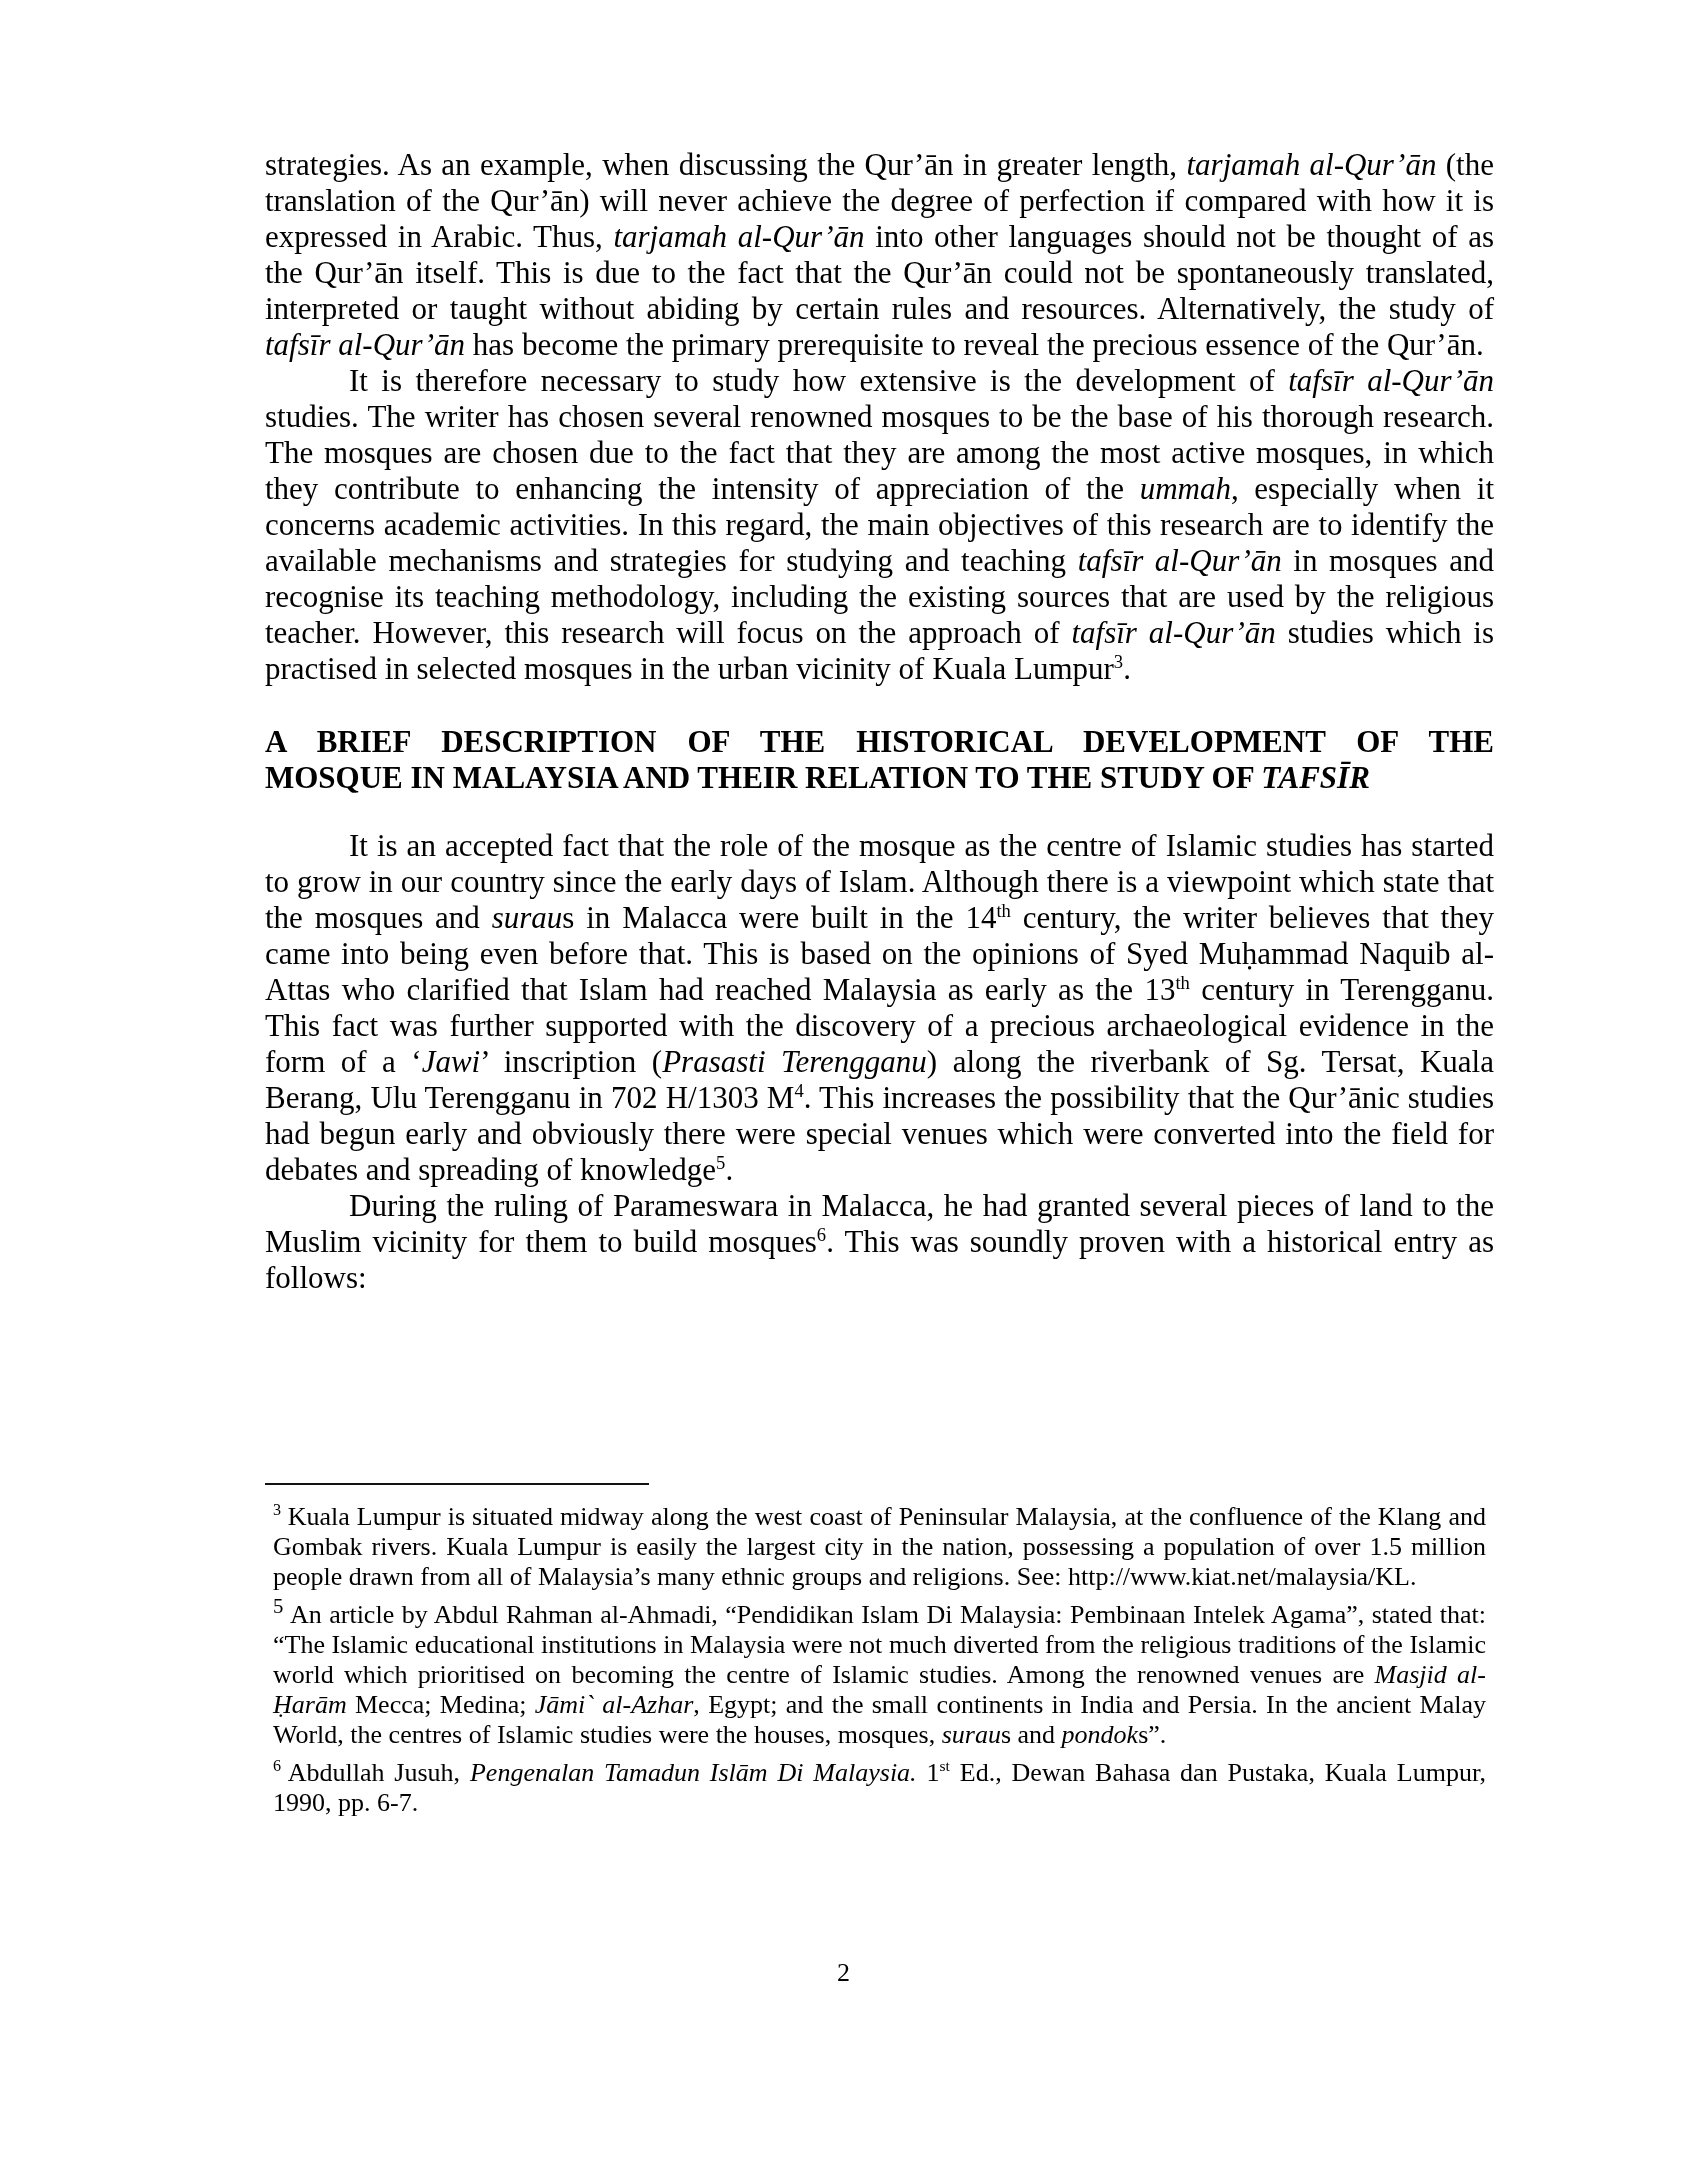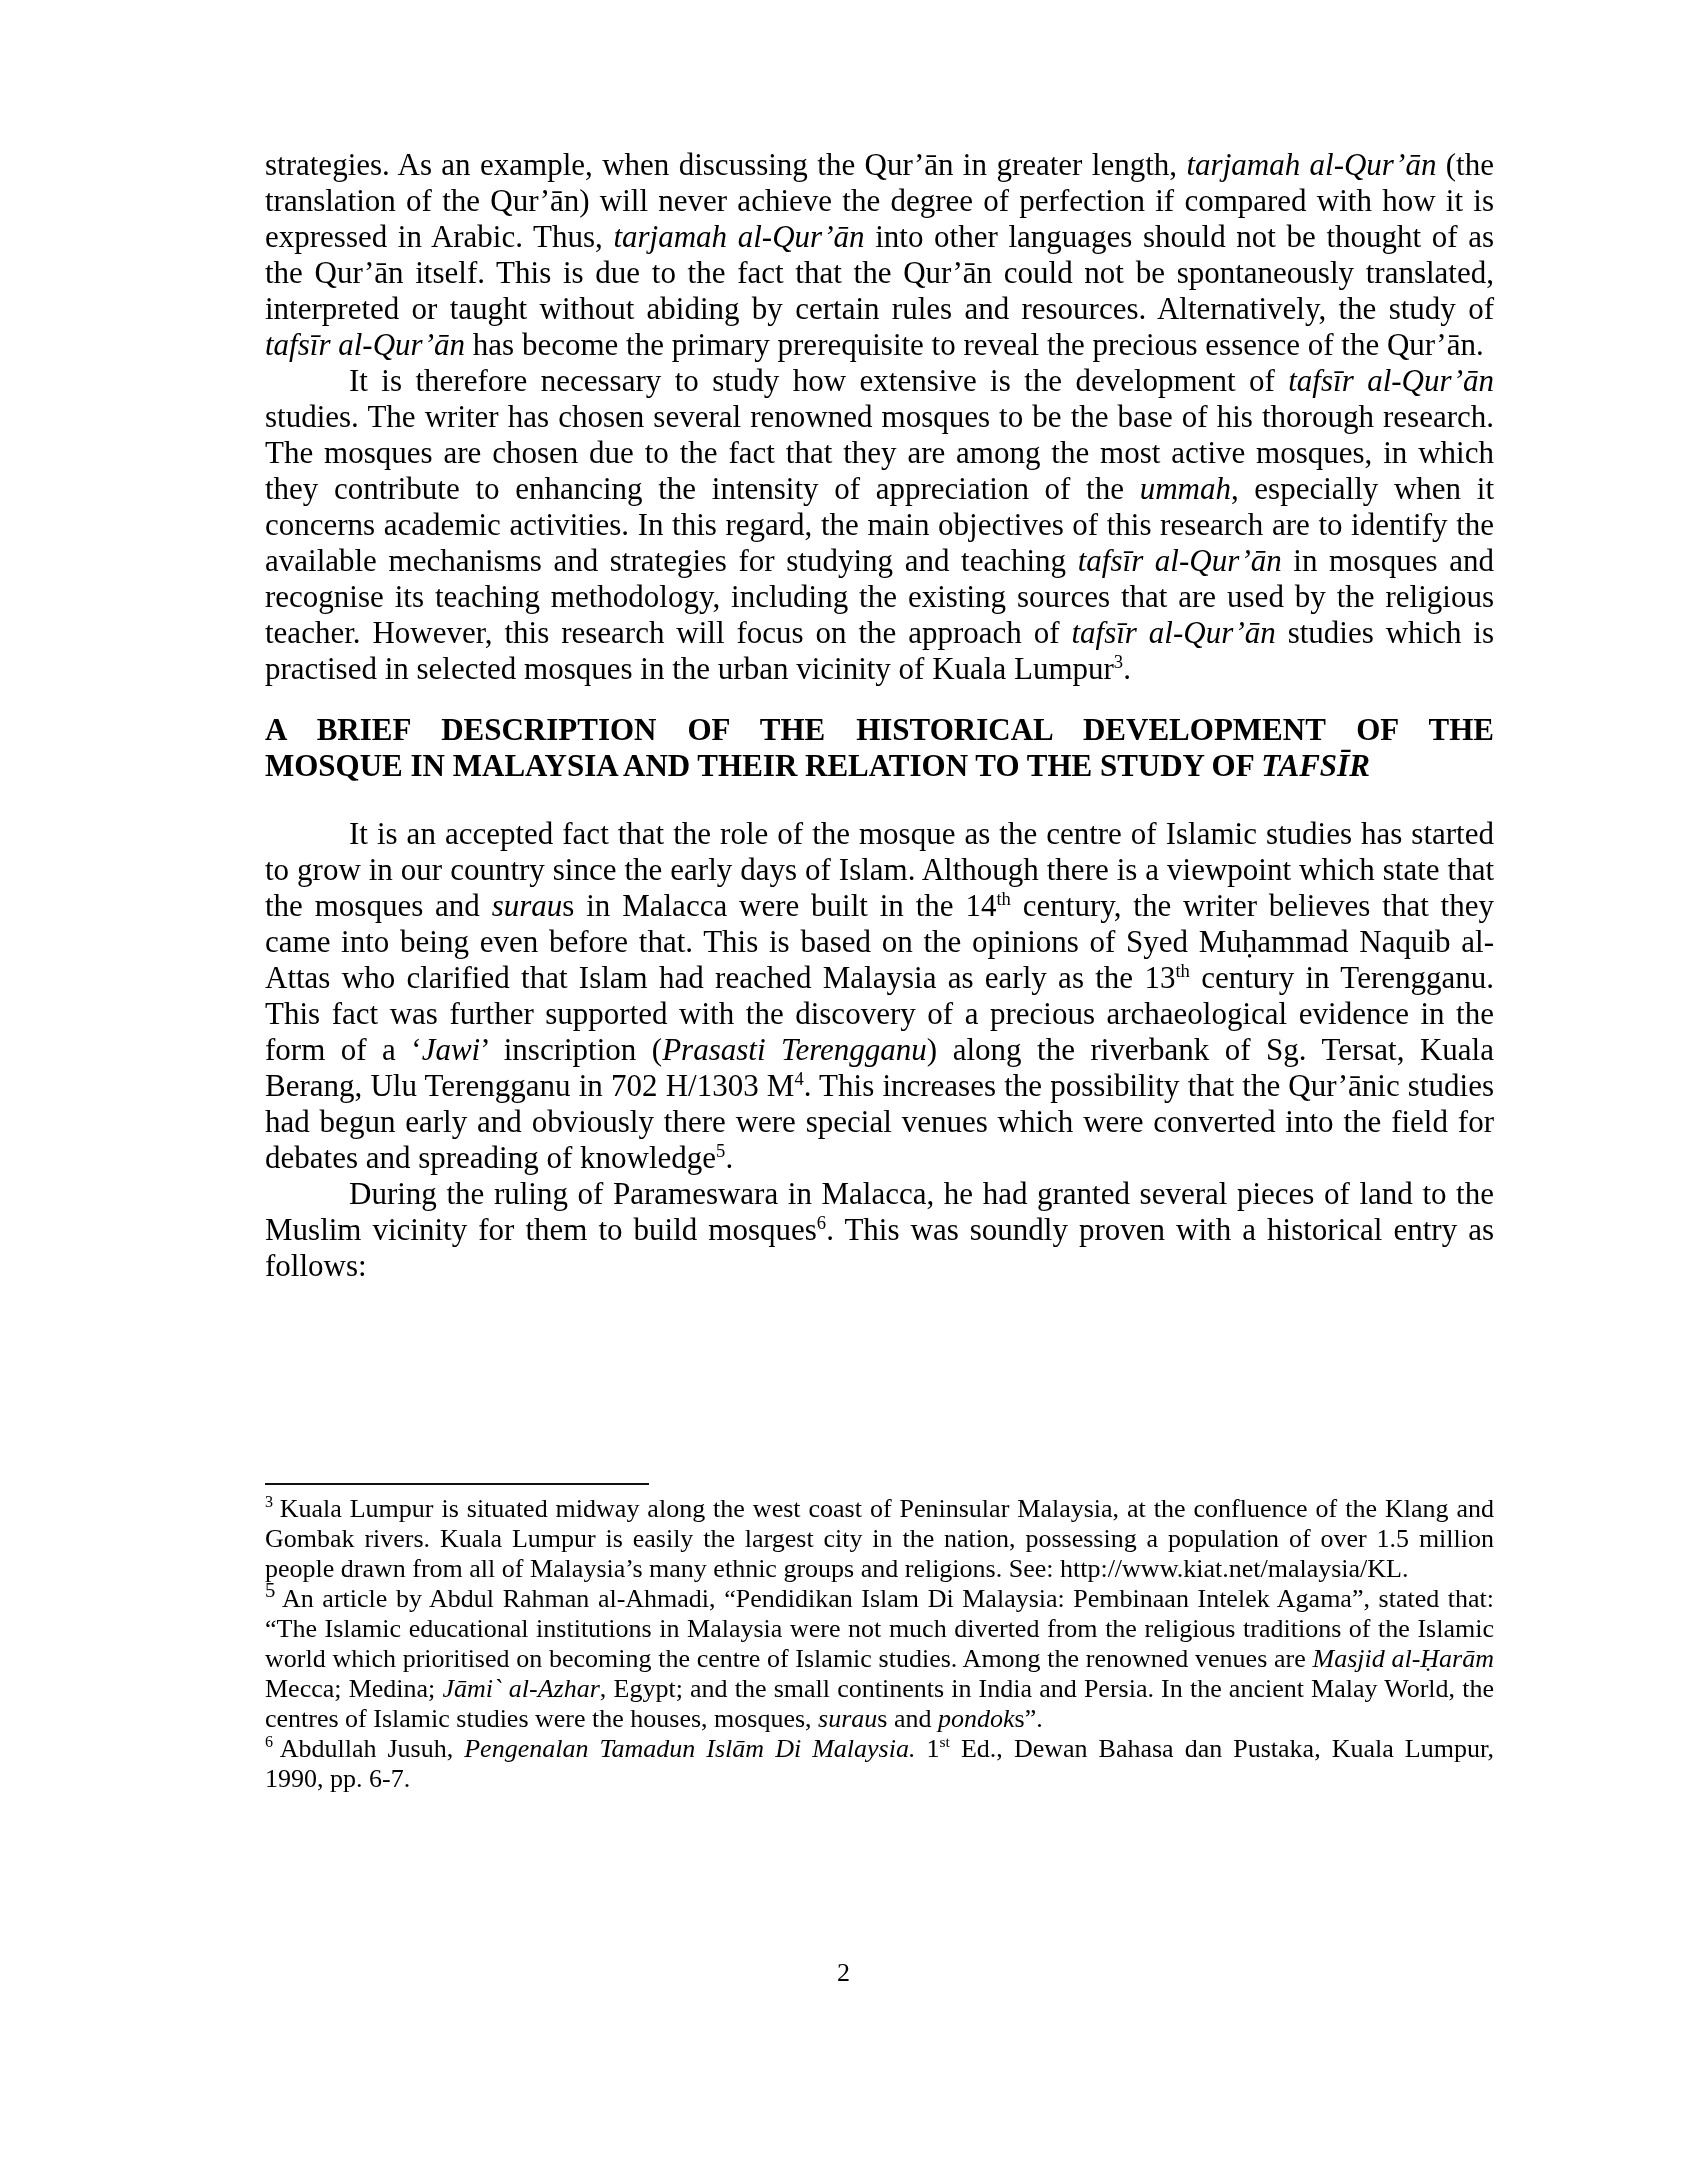--- a/index.html
+++ b/index.html
@@ -2,28 +2,28 @@
 <html style="font-size:10.6px"><head>
 <meta charset="utf-8">
 <style>
   html, body { margin: 0; padding: 0; background: #ffffff; }
   body { width: 1687px; height: 2183px; position: relative; overflow: hidden; color: #000; }
   .page { position: absolute; left: 0; top: 0; width: 1687px; height: 1983px; background: #fff; }
   .column { position: absolute; left: 265px; width: 1229px; font-family: "Liberation Serif", "DejaVu Serif", serif; }
   .body-block { top: 147px; font-size: 31px; line-height: 36px; }
   .para { margin: 0; text-align: justify; text-align-last: left; }
   .para.indent { text-indent: 84px; }
-  .heading { margin: 25px 0 0 0; font-weight: bold; font-size: 31px; line-height: 36px; text-align: justify; text-align-last: left; }
+  .heading { margin: 37px 0 0 0; font-weight: bold; font-size: 31px; line-height: 36px; text-align: justify; text-align-last: left; }
   .heading .line1 { display: block; text-align: justify; text-align-last: justify; }
   .heading .line2 { display: block; }
   .gap-after-heading { height: 32px; }
   sup { font-size: 0.6em; line-height: 0; vertical-align: super; position: relative; }
   .separator { position: absolute; left: 265px; top: 1483px; width: 384px; height: 2px; background: #111; }
   .footnotes { top: 1494px; font-size: 26px; line-height: 30px; }
-  .fn { margin: 0; text-align: justify; text-align-last: left; }
+  .fn { margin: 8px; text-align: justify; text-align-last: left; }
   .fn sup.mark { font-size: 0.62em; margin-right: 6.6px; }
   .fn.big-mark sup.mark { font-size: 0.8em; }
   .page-number { position: absolute; left: 0; width: 1687px; top: 1958px; text-align: center; font-family: "Liberation Serif", "DejaVu Serif", serif; font-size: 26px; }
   i { font-style: italic; }
 </style>
 </head>
 <body>
 
 <div class="page">
 

